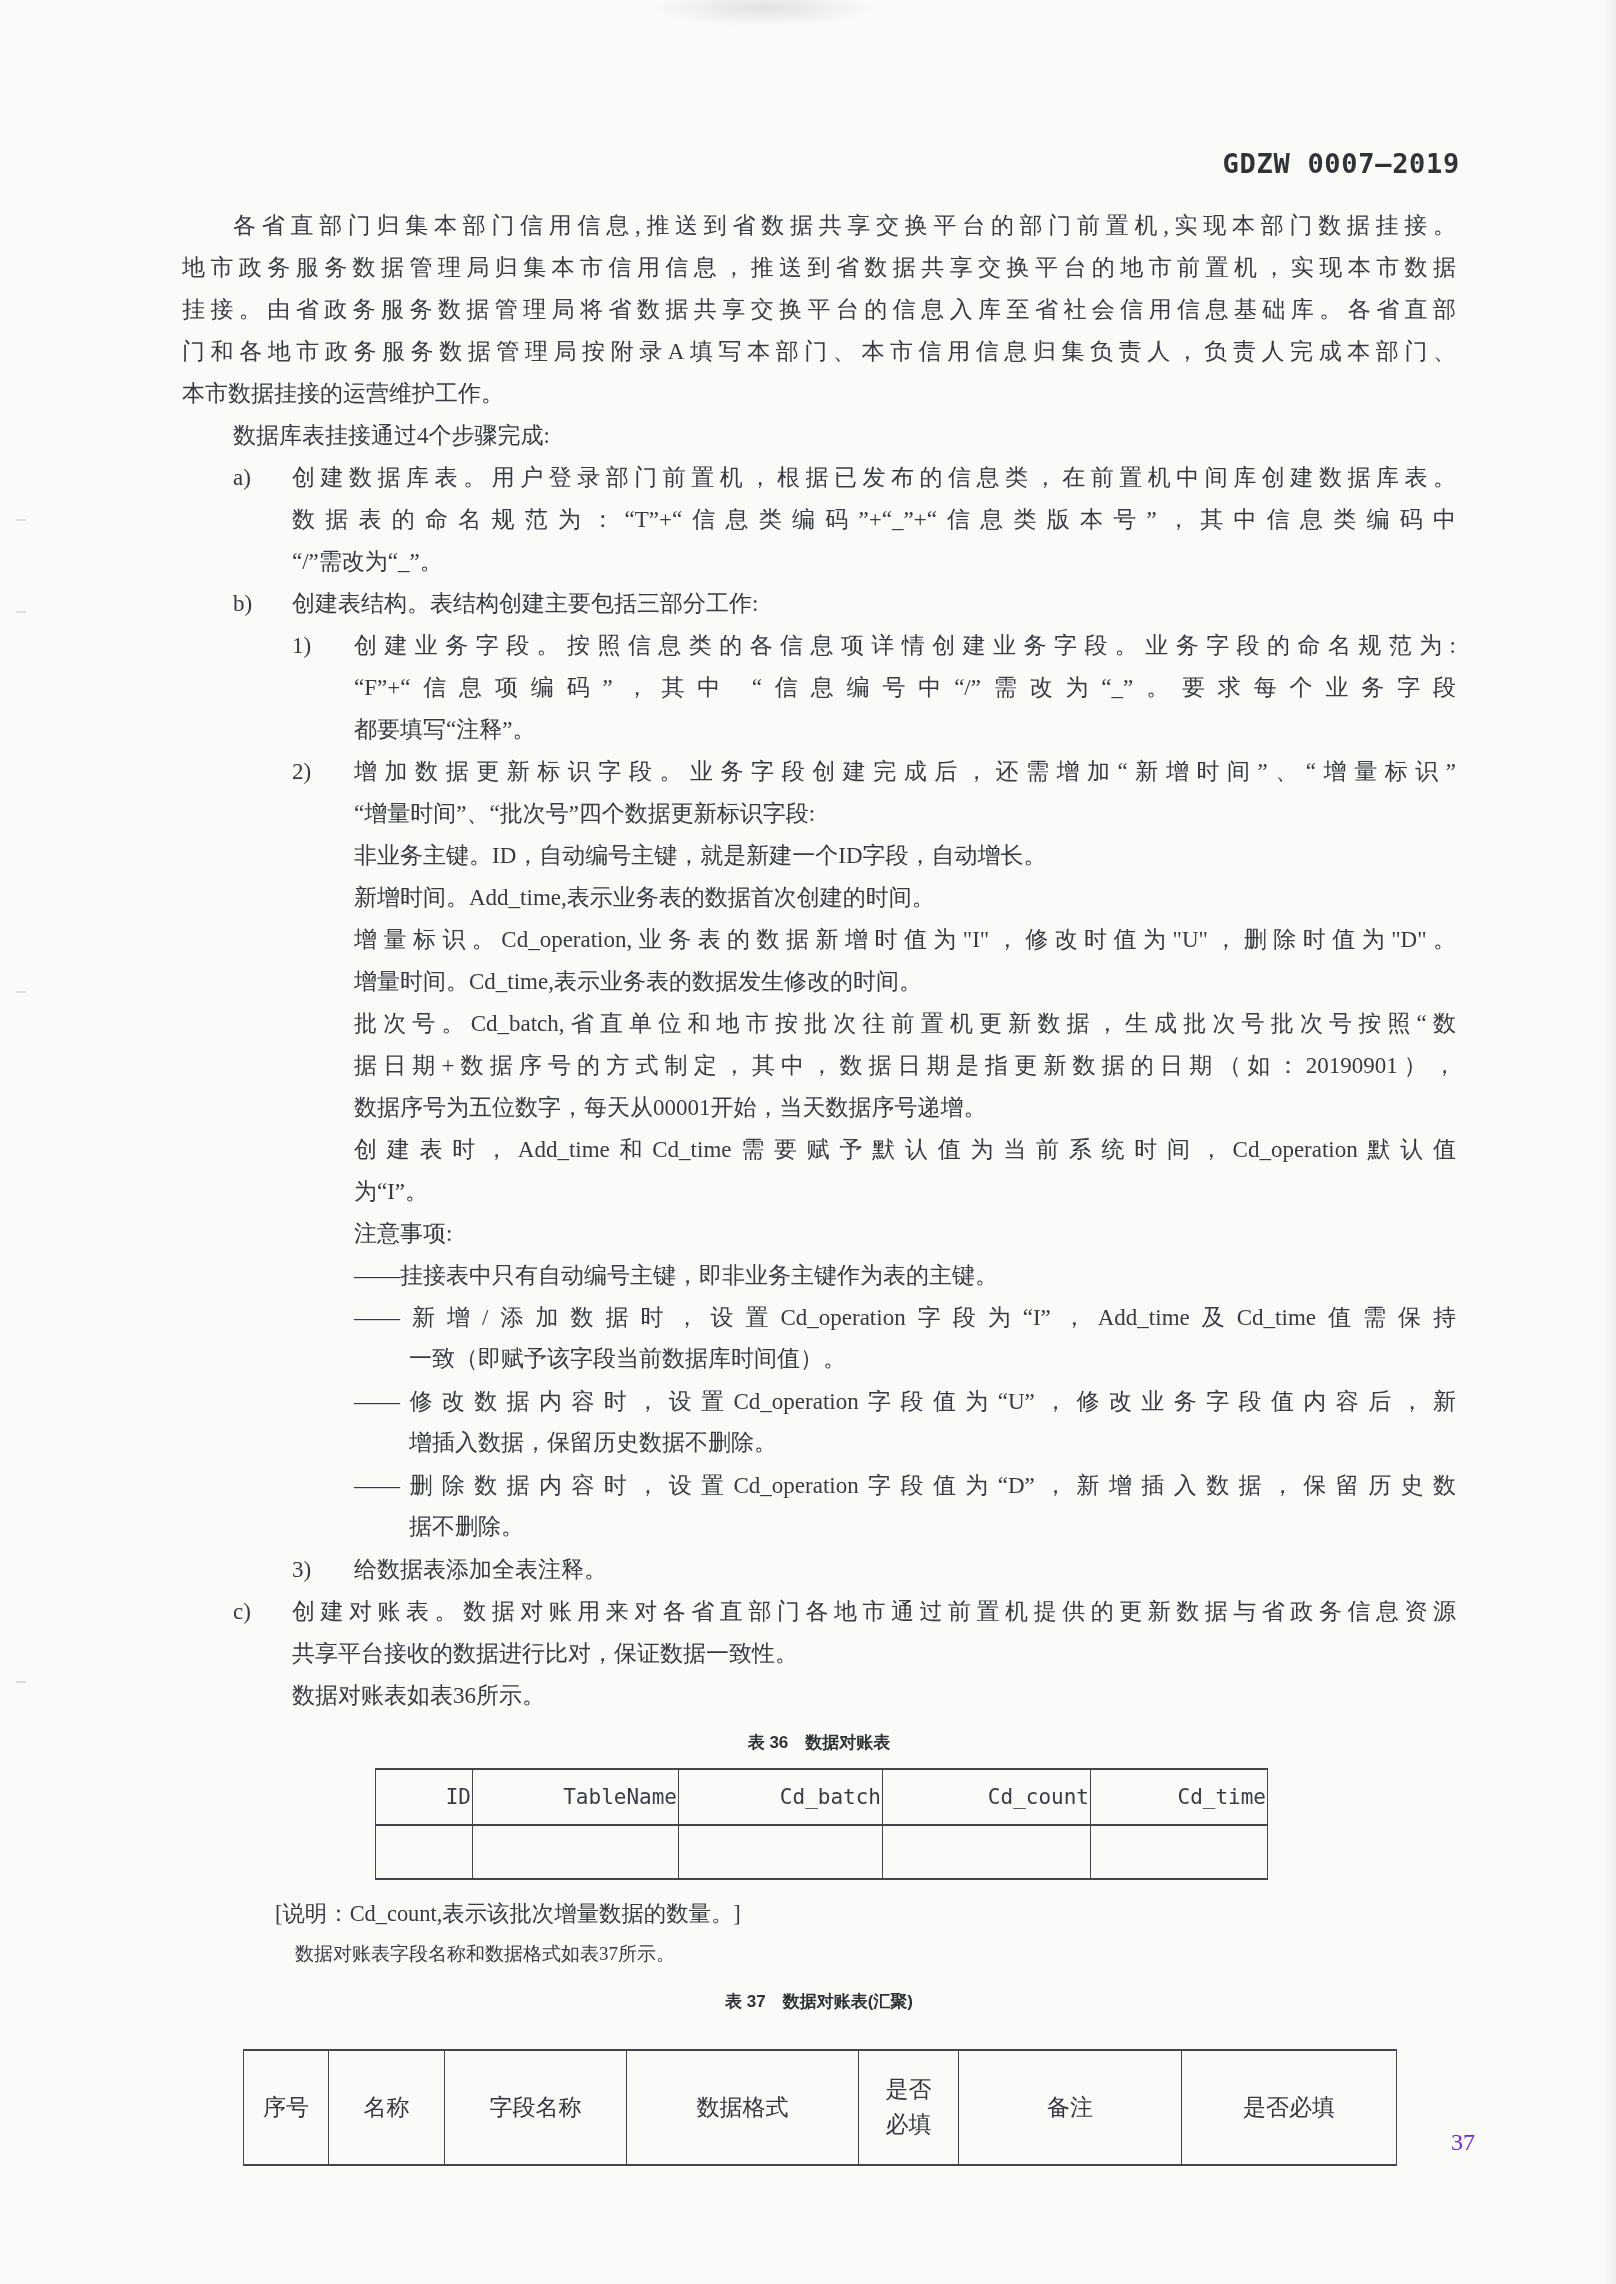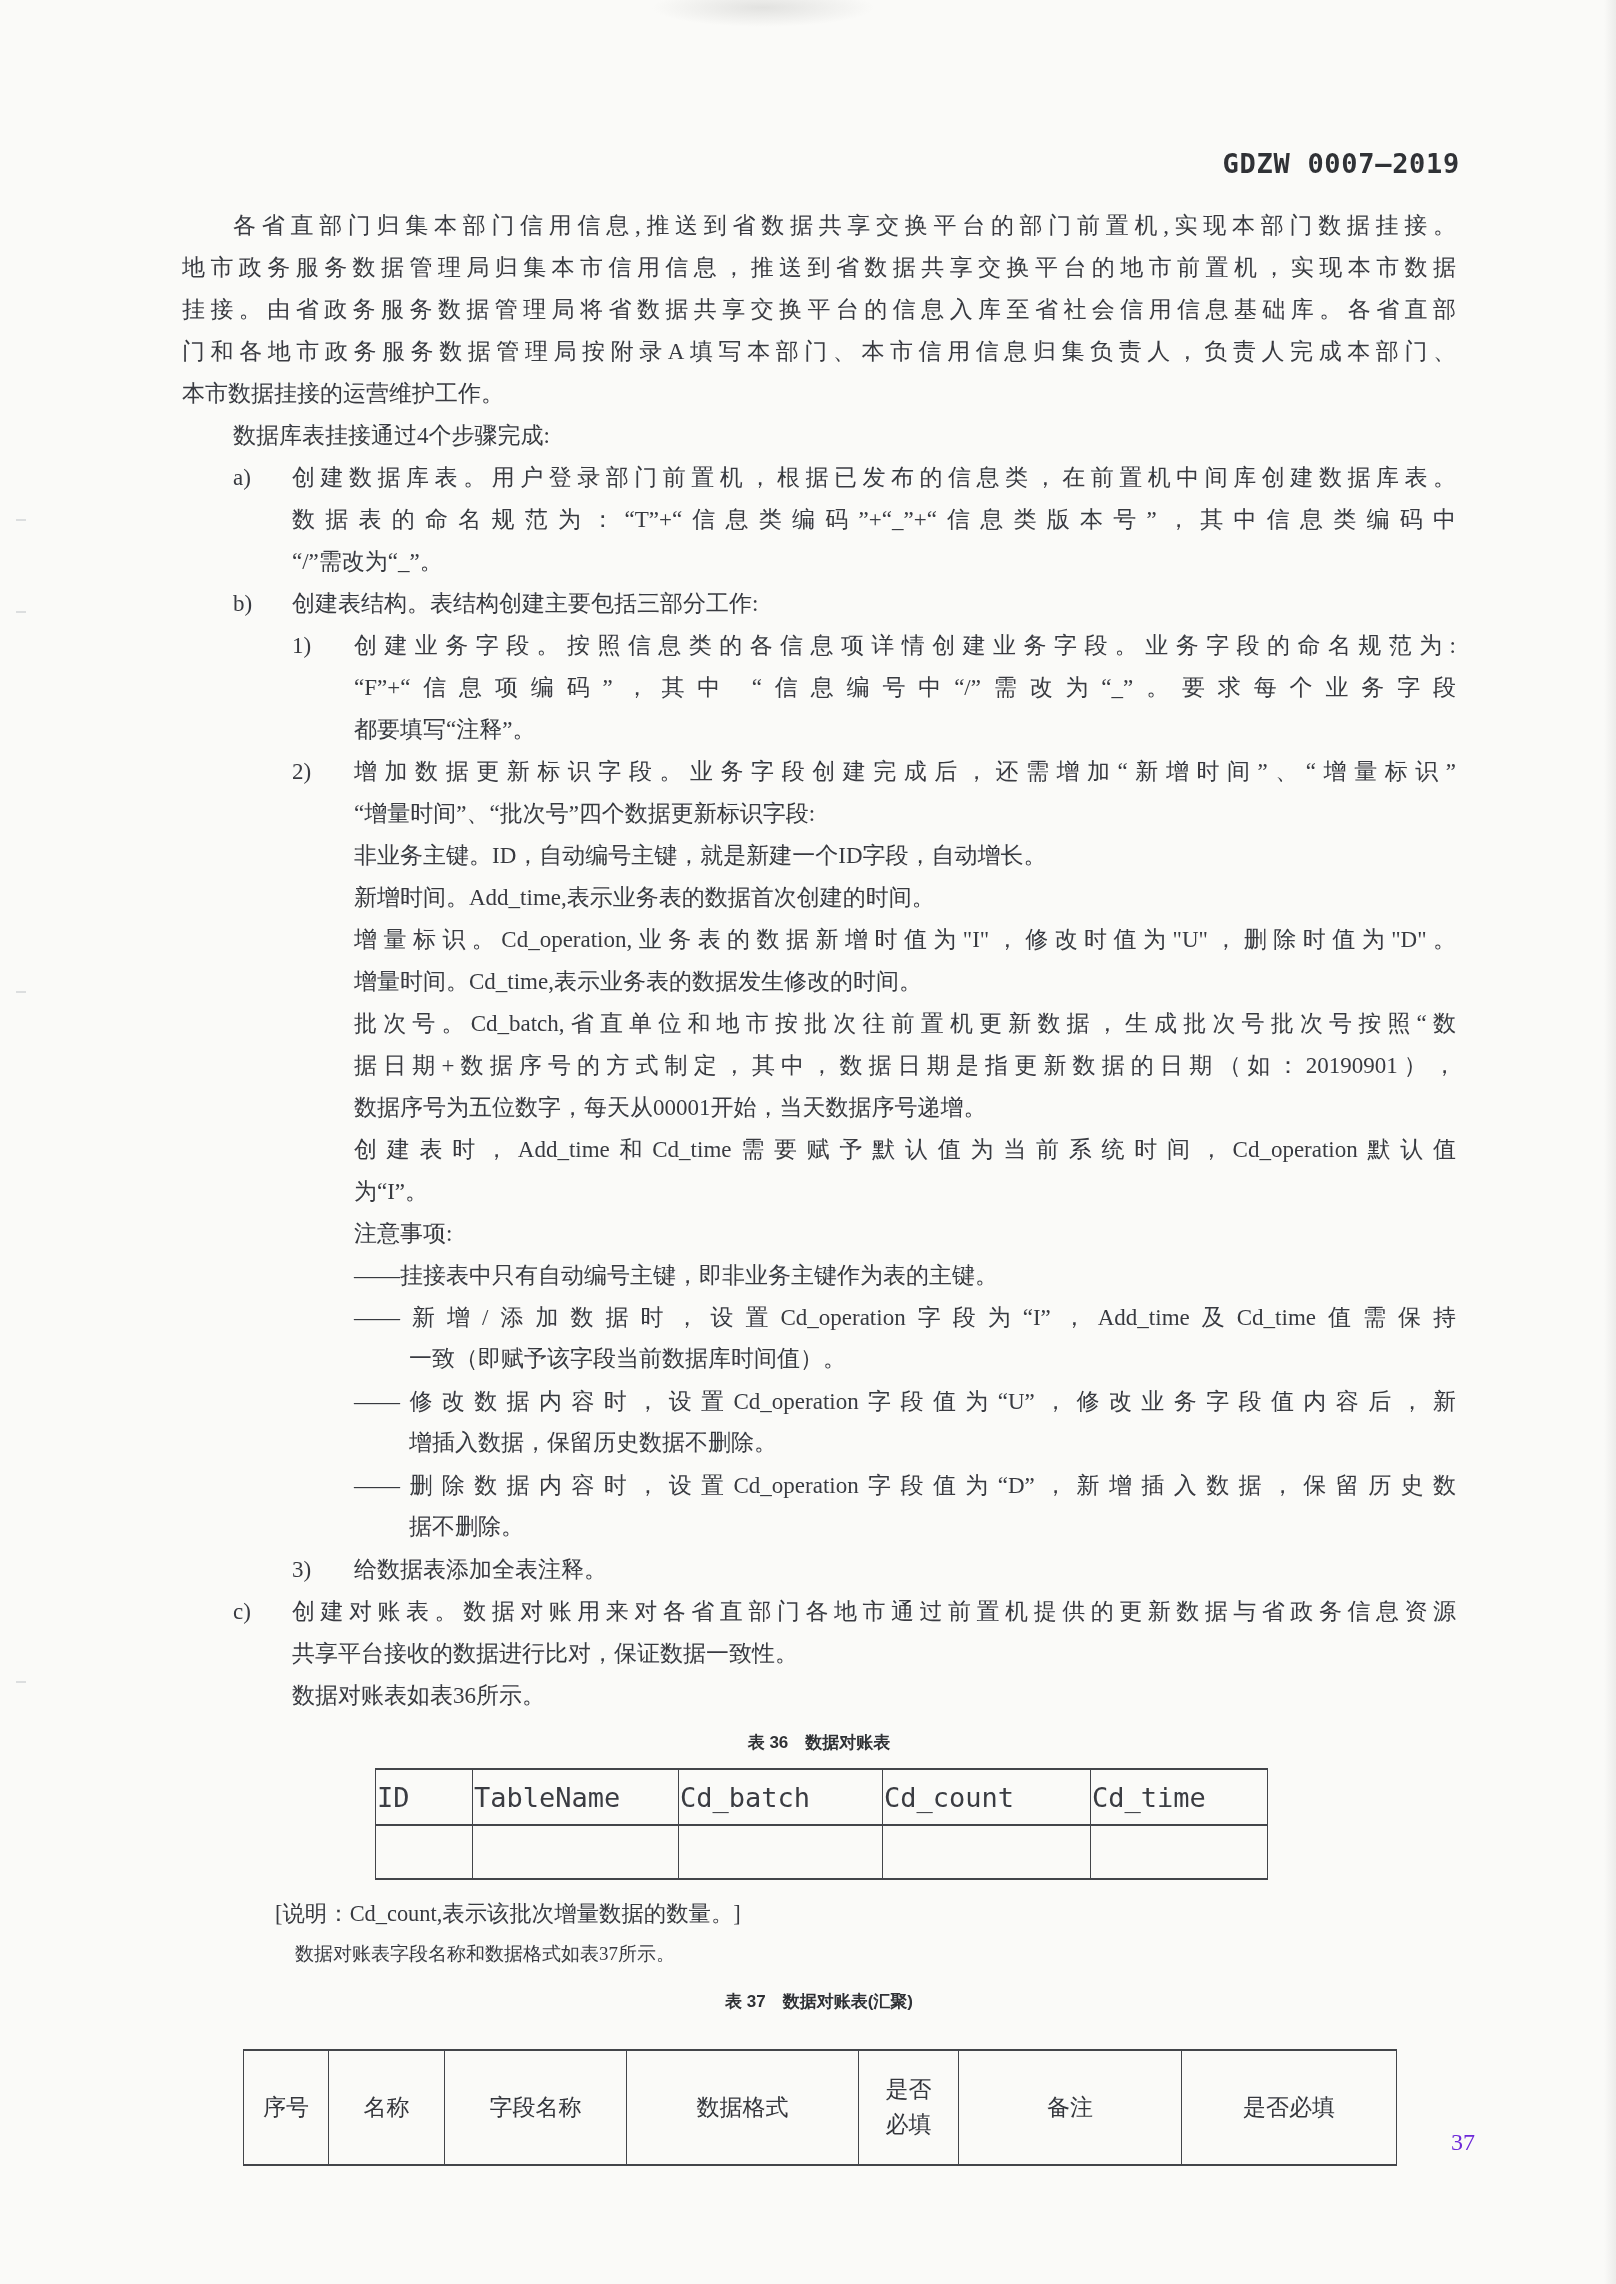--- a/index.html
+++ b/index.html
@@ -45,23 +45,23 @@
 
   .tbl-title{
     margin-top:5.4px;height:42px;line-height:42px;text-align:center;
     font-family:"Liberation Sans","DejaVu Sans",sans-serif;
     font-weight:bold;font-size:17px;color:#2f3135;
   }
   table{border-collapse:collapse;table-layout:fixed;}
   .t36{margin:4.1px 0 0 193px;width:892px;
        border-top:2.7px double #43454a;border-bottom:2.7px double #43454a;}
   .t36 td{border-left:1.4px solid #43454a;border-right:1.4px solid #43454a;
-       text-align:left;vertical-align:middle;
+       text-align:right;vertical-align:middle;
        font-family:"DejaVu Sans Mono","Liberation Mono",monospace;
-       font-size:27px;color:#3a3c42;}
+       font-size:21px;color:#3a3c42;}
   .t36 tr.hdr td{height:52px;border-bottom:2px double #43454a;}
   .t36 tr.data td{height:50px;}
 
   .note-line{margin-top:14px;font-size:22.4px;line-height:39px;height:39px;
        padding-left:93px;white-space:nowrap;}
   .para37{font-size:19px;line-height:42px;height:42px;padding-left:113px;white-space:nowrap;}
 
   .t37{margin:26px 0 0 61px;width:1153px;
        border-top:2.7px double #43454a;border-bottom:2.7px double #43454a;}
   .t37 td{border-left:1.4px solid #43454a;border-right:1.4px solid #43454a;

